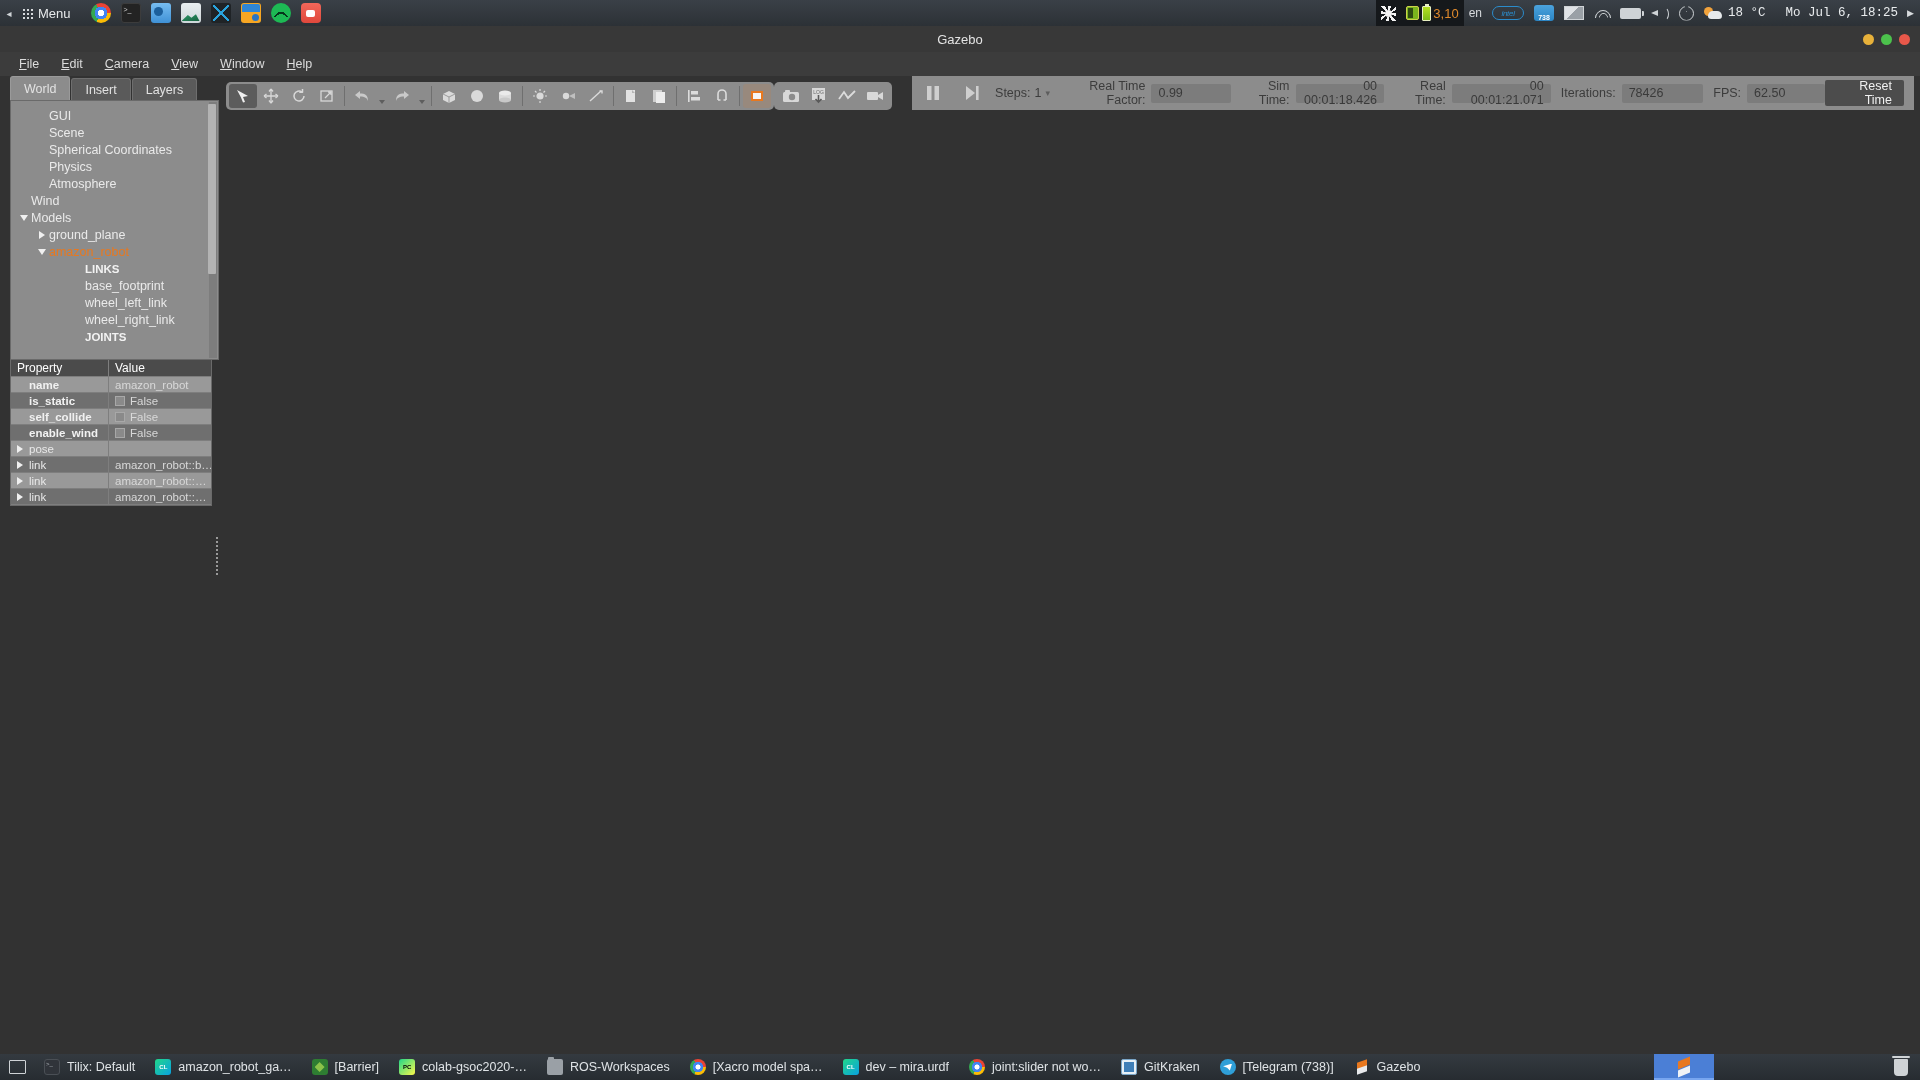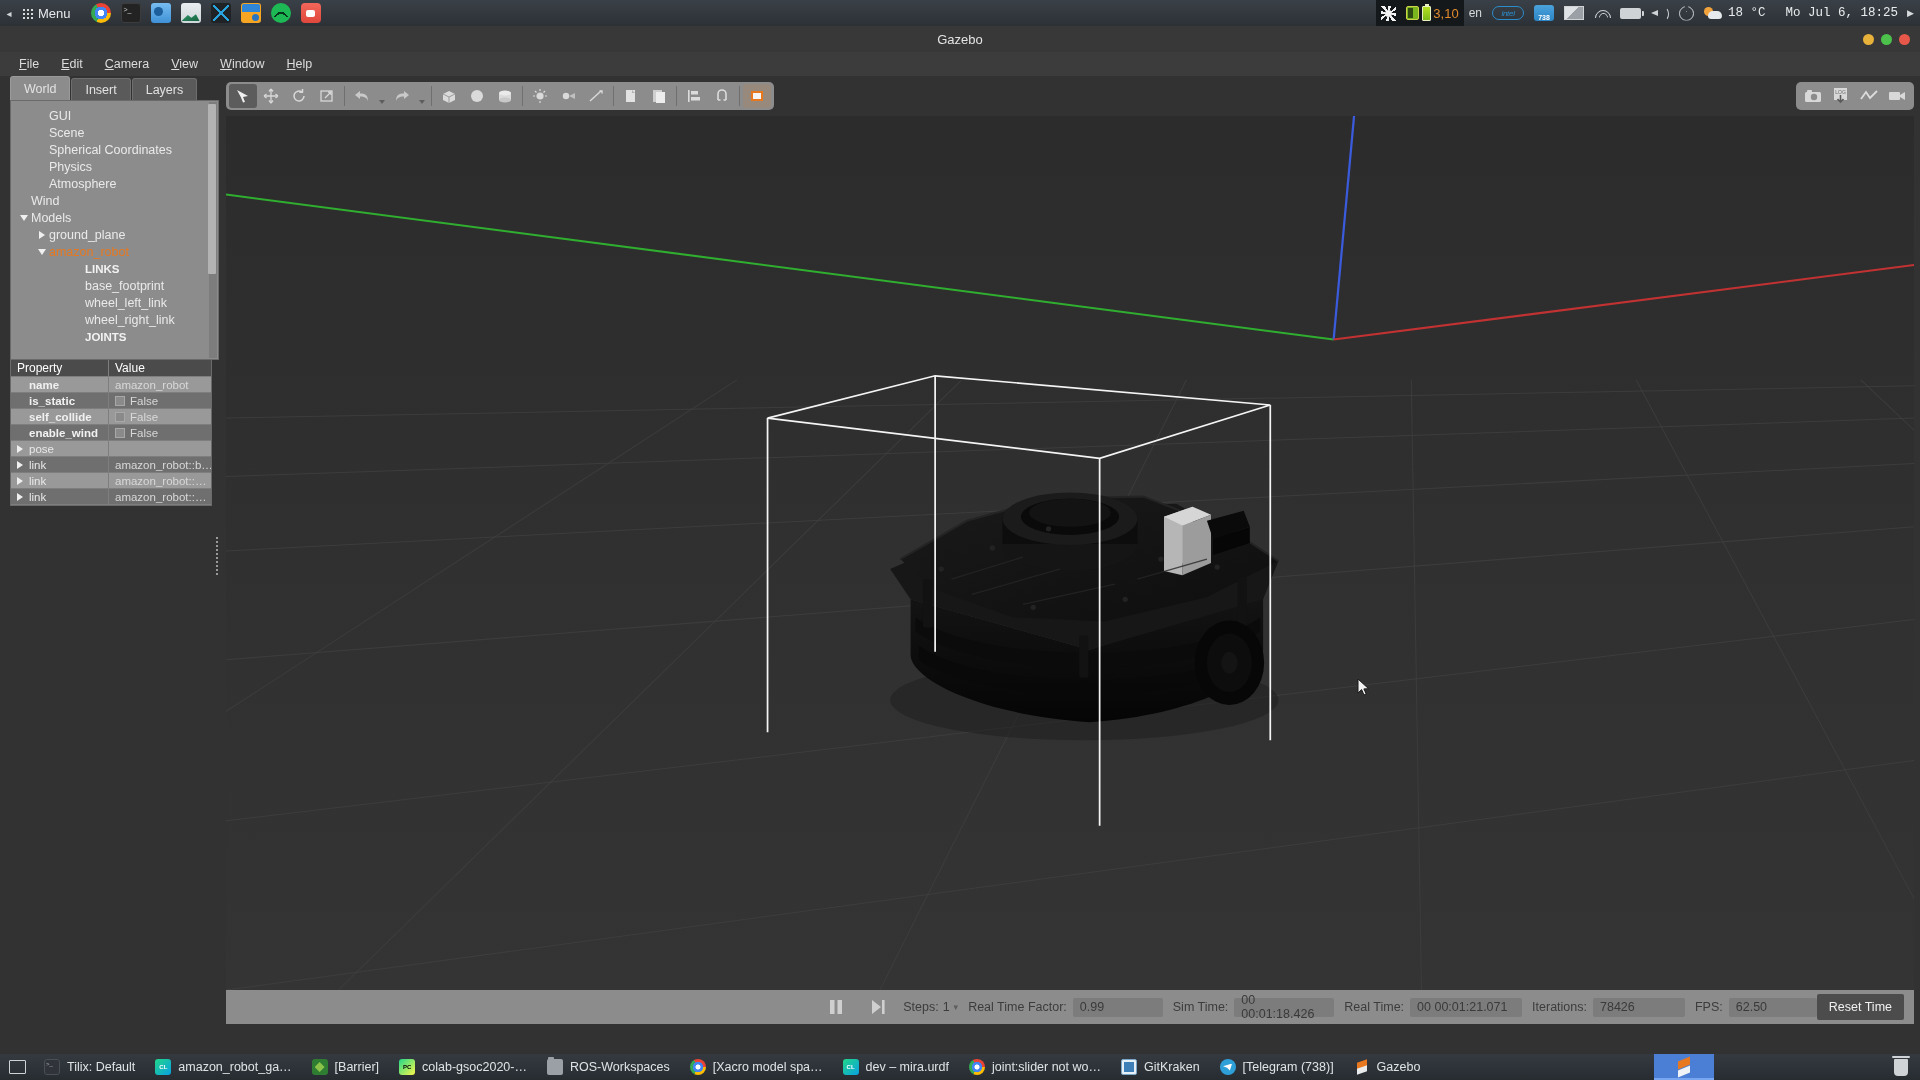--- a/index.html
+++ b/index.html
@@ -124,21 +124,21 @@
   .win-dots { position:absolute; right:10px; top:0; height:26px; display:flex;
      align-items:center; gap:7px; }
   .wd { width:11px; height:11px; border-radius:50%; }
   .wd-min { background:#e8b13a; } .wd-max { background:#4cc24c; } .wd-close { background:#e8584a; }
 
   #gz-menubar { height:24px; background:#3c3c3c; display:flex; align-items:center;
      padding-left:8px; gap:0px; }
   .gz-menu { color:#dcdcdc; font-size:12.5px; padding:2px 11px; }
   .gz-menu u { text-decoration:underline; }
 
-  #gz-body { position:absolute; left:0; top:50px; right:0; bottom:26px; display:flex; }
+  #gz-body { position:absolute; left:0; top:50px; right:0; bottom:26px; display:flex;text-align:right; }
 
   
   #left-panel { width:222px; background:#323232; display:flex; flex-direction:column;
      position:relative; }
   #tabs { display:flex; height:24px; padding-left:10px; background:#323232; align-items:flex-end; }
   .tab { height:22px; min-width:56px; padding:0 13px; font-size:12.5px; color:#e2e2e2;
      display:flex; align-items:center; justify-content:center;
      background:#5a5a5a; border:1px solid #6e6e6e; border-bottom:none;
      border-radius:3px 3px 0 0; margin-right:1px; }
   .tab.active { background:#8c8c8c; border-color:#9a9a9a; height:24px; }
@@ -172,21 +172,21 @@
   .prow.dim { background:#6f6f6f; }
   .prow.dim .pname { color:#f2f2f2; }
   .chkbox { width:10px; height:10px; background:#8a8a8a; border:1px solid #a8a8a8; }
   .prow .exp { width:18px; display:flex; align-items:center; justify-content:center; height:100%; }
   .prow.expandable .pname { padding-left:0; width:98px; }
   #panel-handle { position:absolute; right:2px; top:460px; width:5px; height:40px;
      background-image:radial-gradient(circle,#9a9a9a 1px, transparent 1.2px);
      background-size:4px 4px; }
 
   
-  #render-col { flex:1; display:flex; flex-direction:column; background:#323232; }
+  #render-col { flex:1; display:flex; flex-direction:row; background:#323232; }
   #gz-toolbar { height:32px; margin:4px 6px 0 4px; display:flex; align-items:center; }
   .tb-group { display:flex; align-items:center; height:28px; background:#8c8c8c;
      border-radius:5px; padding:0 3px; }
   .tb-sep { width:1px; height:20px; background:#6f6f6f; margin:0 3px; }
   .tbtn { width:28px; height:24px; display:flex; align-items:center; justify-content:center;
      border-radius:3px; position:relative; }
   .tbtn.active { background:#5c5c5c; }
   .tb-caret { width:12px; height:24px; display:flex; align-items:flex-end;
      justify-content:center; padding-bottom:4px; }
   .caret { width:0;height:0;border-style:solid;border-width:4px 3.5px 0 3.5px;

